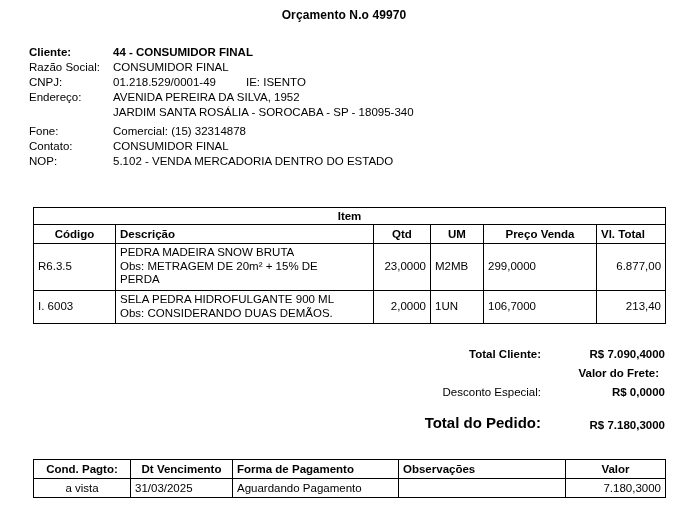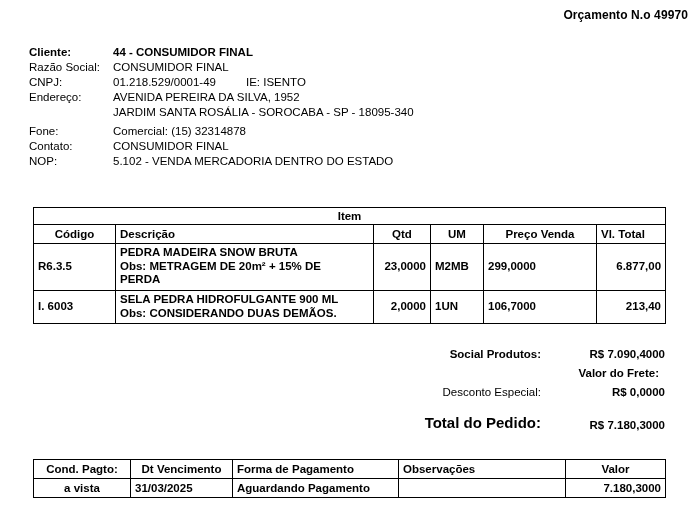--- a/index.html
+++ b/index.html
@@ -15,21 +15,21 @@
     color: #000000;
     overflow: hidden;
   }
 
   
   .doc-title {
     position: absolute;
     left: 0;
     top: 8px;
     width: 688px;
-    text-align: right;
+    text-align: center;
     font-size: 12px;
     font-weight: bold;
     letter-spacing: 0.1px;
   }
 
   
   .info-block {
     position: absolute;
     left: 29px;
     top: 45px;
@@ -62,21 +62,21 @@
   table.grid {
     position: absolute;
     border-collapse: collapse;
     font-size: 11.5px;
     table-layout: fixed;
   }
   table.grid th, table.grid td {
     border: 1px solid #000000;
     padding: 1px 4px;
     vertical-align: top;
-    font-weight: bold;
+    font-weight: normal;
   }
 
   
   #items-table {
     left: 33px;
     top: 207px;
     width: 632px;
   }
   #items-table .item-banner {
     text-align: center;
@@ -264,21 +264,21 @@
       <td class="c-um">1UN</td>
       <td class="c-preco">106,7000</td>
       <td class="c-total">213,40</td>
     </tr>
   </tbody>
 </table>
 
 <div class="totals">
 
   <div class="totals-row">
-    <span class="totals-label">Social Produtos:</span>
+    <span class="totals-label">Total Cliente:</span>
     <span class="totals-value">R$ 7.090,4000</span>
   </div>
 
   <div class="totals-row">
     <span class="totals-label">Valor do Frete:</span>
   </div>
 
   <div class="totals-row">
     <span class="totals-label normal">Desconto Especial:</span>
     <span class="totals-value">R$ 0,0000</span>

